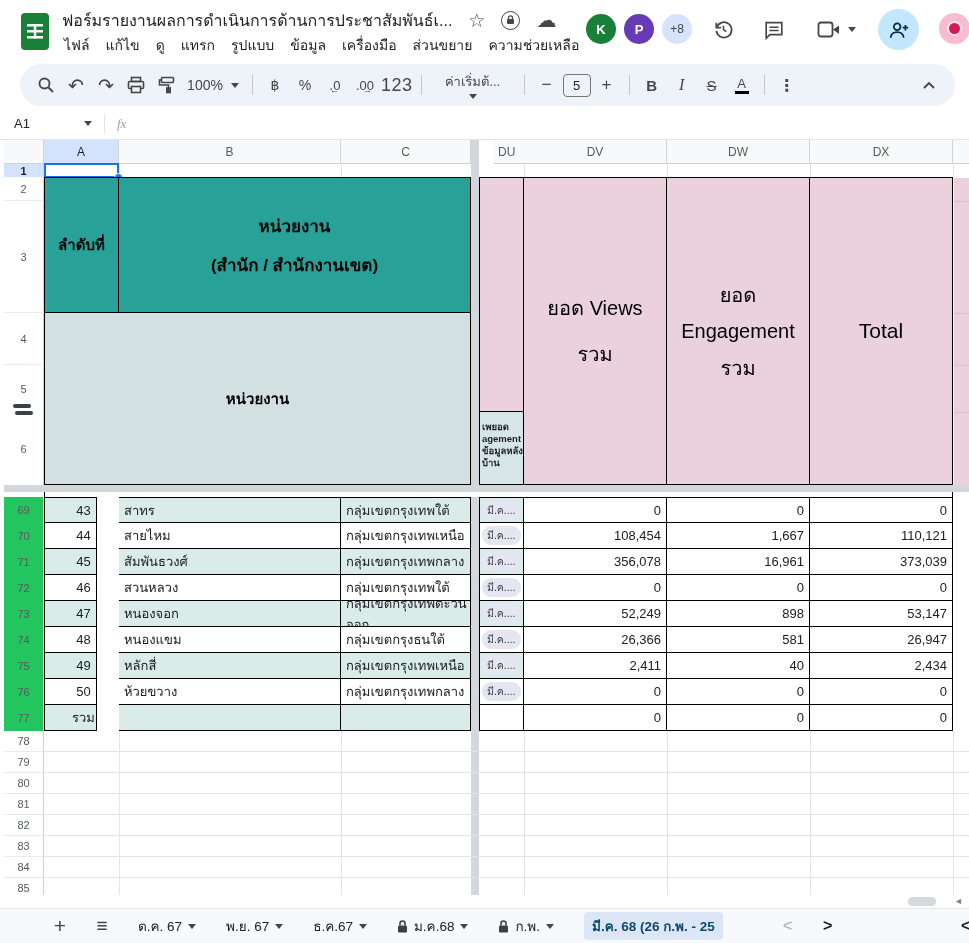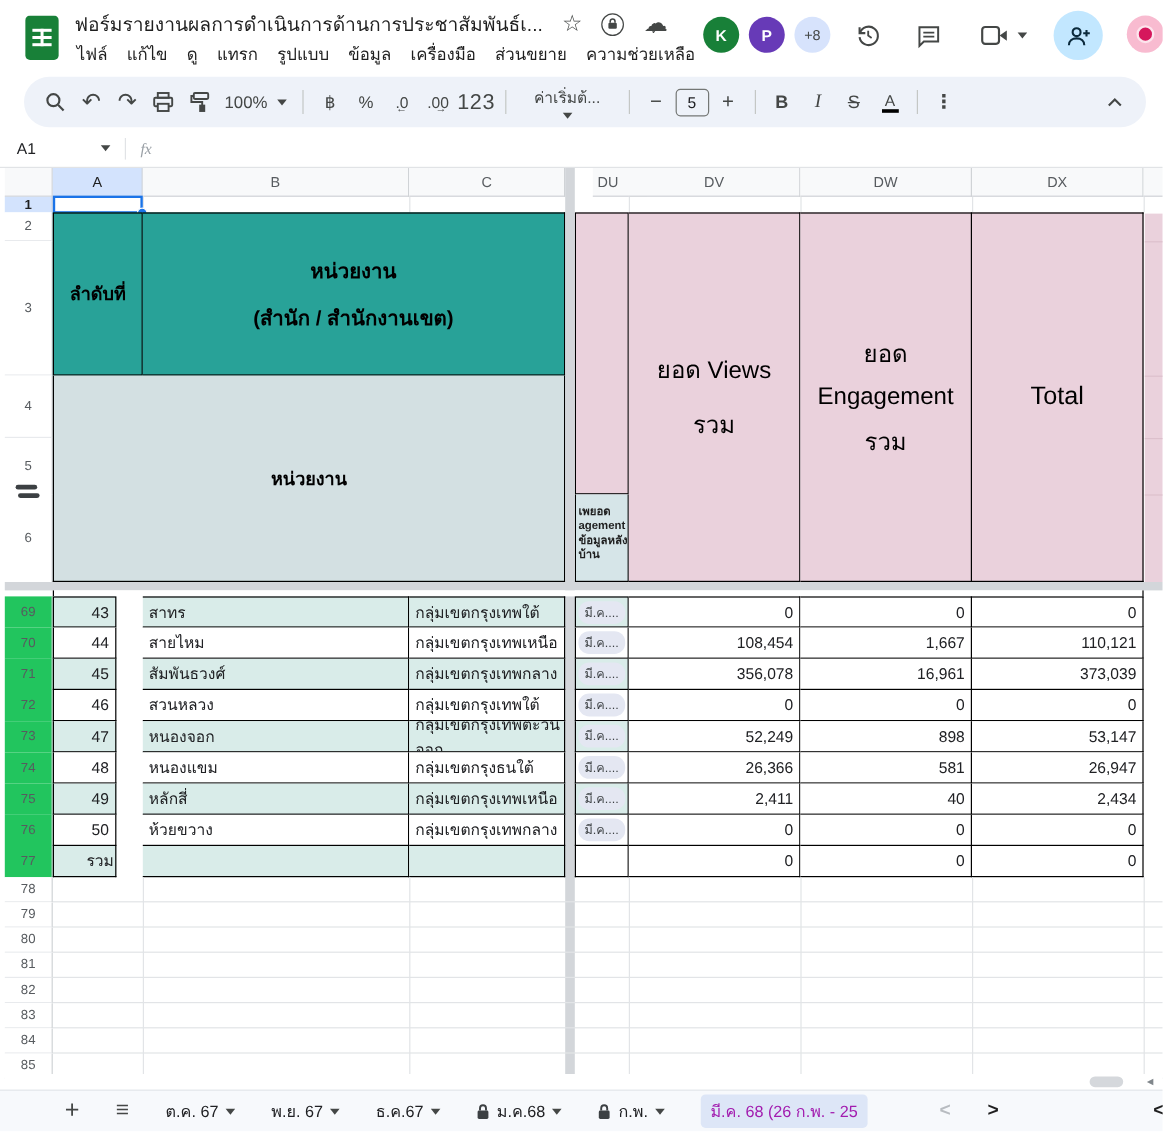--- a/index.html
+++ b/index.html
@@ -46,21 +46,21 @@
   .drow .du { left:475px; width:45px; border-left:1px solid #000; }
   .drow .v { left:520px; width:143px; justify-content:flex-end; padding-right:5px; }
   .drow .e { left:663px; width:143px; justify-content:flex-end; padding-right:5px; }
   .drow .t { left:806px; width:143px; justify-content:flex-end; padding-right:5px; }
   .drow.stripe .a, .drow.stripe .b, .drow.stripe .g, .drow.stripe .du { background:#d9ece9; }
   .chip { display:inline-block; margin-left:2px; background:#e4e7f2; border-radius:9px; font-size:10.5px; color:#3c4043; padding:1px 5px; white-space:nowrap; max-width:40px; overflow:hidden; }
 
   
   #tabbar { left:0; top:908px; width:969px; height:35px; background:#f7f9fc; border-top:1px solid #e3e6ea; display:flex; align-items:center; }
   .sheet-tab { display:flex; align-items:center; gap:6px; font-size:13.5px; color:#202124; margin-right:30px; white-space:nowrap; }
-  .sheet-tab.active { background:#dde6f7; color:#a21caf; font-weight:400; border-radius:4px; height:28px; padding:0 8px; margin-right:14px; max-width:162px; overflow:hidden; }
+  .sheet-tab.active { background:#dde6f7; color:#0c4a6e; font-weight:700; border-radius:4px; height:28px; padding:0 8px; margin-right:14px; max-width:162px; overflow:hidden; }
   .navarrow { font-size:16px; font-weight:700; }
 </style>
 </head>
 <body>
 
 <div id="app">
 
   <div class="abs" style="left:0;top:0;width:969px;height:62px;background:#fff;">
     <div class="abs" style="left:21px;top:13px;">
       <svg width="28" height="37">

